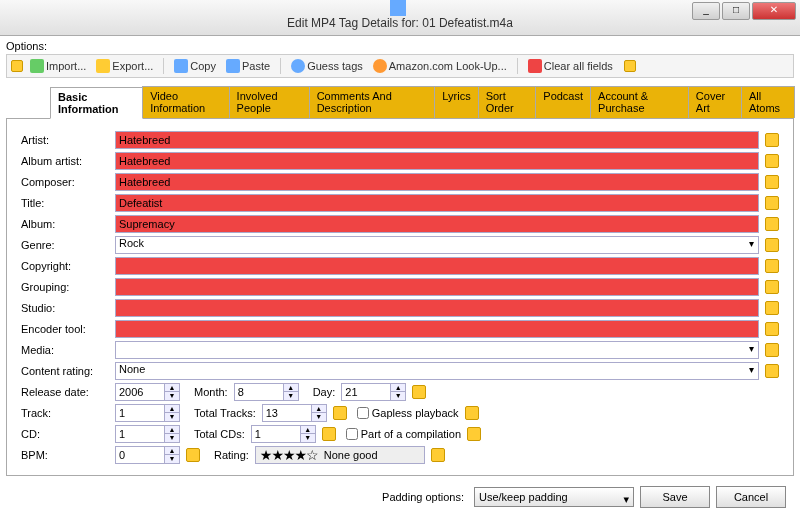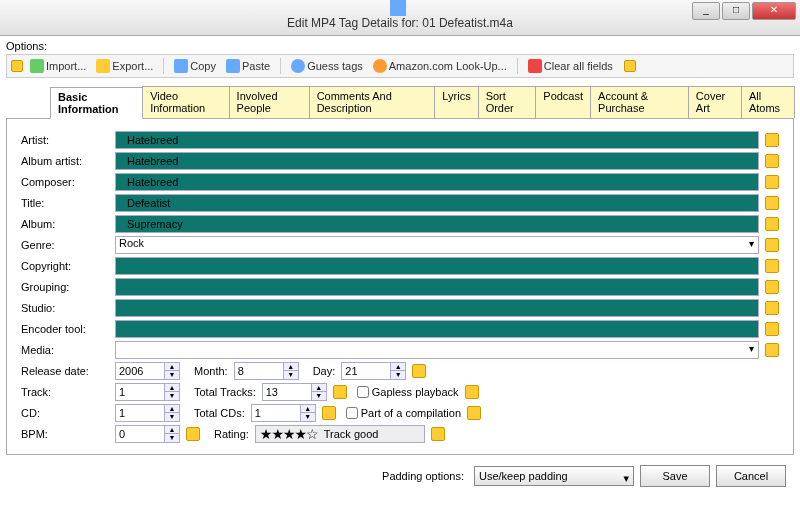--- a/index.html
+++ b/index.html
@@ -12,26 +12,26 @@
 .winbtn.close { background: linear-gradient(#e77,#c33); color: #fff; width: 44px; }
 .content { padding: 2px 6px 6px 6px; }
 .options-label { font-weight: normal; padding: 2px 0; }
 .toolbar { border: 1px solid #ccc; background: #f5f5f5; padding: 3px 4px; display: flex; align-items: center; gap: 4px; }
 .tbtn { display: flex; align-items: center; gap: 2px; padding: 1px 3px; color: #333; cursor: default; }
 .sep { width: 1px; height: 16px; background: #ccc; margin: 0 3px; }
 .ico { width: 14px; height: 14px; display: inline-block; border-radius: 2px; }
 .ico.green{background:#6c6;} .ico.yellow{background:#fc3;} .ico.blue{background:#6af;} .ico.help{background:#6af;border-radius:50%;} .ico.bp{background:#6c6;border-radius:50%;} .ico.az{background:#f93;border-radius:50%;} .ico.red{background:#e44;position:relative;}
 .ico.sm{width:12px;height:12px;background:#fc3;border:1px solid #c90;}
 .tabs { display: flex; margin-top: 8px; border-bottom: 1px solid #aaa; padding-left: 44px; }
-.tab { border: 1px solid #aaa; border-bottom: none; padding: 3px 7px; background: #fef9c3; margin-right: -1px; cursor: default; font-size: 11px; }
+.tab { border: 1px solid #aaa; border-bottom: none; padding: 3px 7px; background: #eab308; margin-right: -1px; cursor: default; font-size: 11px; }
 .tab.active { background: #fff; font-weight: bold; border-bottom: 1px solid #fff; position: relative; top: 1px; }
 .form { border: 1px solid #aaa; border-top: none; padding: 12px 14px 8px 14px; }
 .row { display: flex; align-items: center; margin-bottom: 3px; }
 .lbl { width: 94px; font-size: 11px; }
-.txt { flex: 1; height: 18px; border: 1px solid #aac; background: #0f766e; padding: 0 11px; font-size: 11px; }
+.txt { flex: 1; height: 18px; border: 1px solid #aac; background: #ef4444; padding: 0 3px; font-size: 11px; }
 .sel { flex: 1; height: 18px; border: 1px solid #aac; background: #fff; padding: 0 3px; font-size: 11px; position: relative; }
 .sel:after { content: "▾"; position: absolute; right: 4px; top: 1px; font-size: 10px; }
 .helpico { width: 14px; height: 14px; background: #fc3; border: 1px solid #c90; margin-left: 6px; border-radius: 2px; }
 .spin { display: flex; align-items: center; }
 .spin input { width: 50px; height: 18px; border: 1px solid #aac; padding: 0 3px; font-size: 11px; }
 .spinbtns { display: flex; flex-direction: column; border: 1px solid #aac; border-left: none; }
 .spinbtns span { width: 14px; height: 8px; font-size: 7px; text-align: center; line-height: 7px; background: #eef; border-bottom: 1px solid #aac; }
 .spinbtns span:last-child { border-bottom: none; }
 .inline-lbl { margin: 0 6px 0 14px; }
 .chk { display: flex; align-items: center; gap: 3px; margin-left: 10px; }
@@ -159,20 +159,25 @@
     <div class="row">
         <span class="lbl">Encoder tool:</span>
         <input class="txt" style="">
         <span class="helpico"></span>
       </div>
     <div class="row">
         <span class="lbl">Media:</span>
         <div class="sel"></div>
         <span class="helpico"></span>
       </div>
+    <div class="row">
+        <span class="lbl">Content rating:</span>
+        <div class="sel">None</div>
+        <span class="helpico"></span>
+      </div>
 
     <div class="row">
       <span class="lbl">Release date:</span>
       <div class="spin">
           <input value="2006" style="">
           <div class="spinbtns">
             <span>▲</span>
             <span>▼</span>
           </div>
         </div>
@@ -249,21 +254,21 @@
       <span class="lbl">BPM:</span>
       <div class="spin">
           <input value="0" style="">
           <div class="spinbtns">
             <span>▲</span>
             <span>▼</span>
           </div>
         </div>
       <span class="helpico" style="margin-left:6px"></span>
       <span class="inline-lbl">Rating:</span>
-      <div class="rating"><span class="stars">★★★★☆</span>&nbsp;&nbsp;<span>Track good</span></div>
+      <div class="rating"><span class="stars">★★★★☆</span>&nbsp;&nbsp;<span>None good</span></div>
       <span class="helpico"></span>
     </div>
   </div>
 
   <div class="footer">
     <span class="lbl2">Padding options:</span>
     <div class="combo">Use/keep padding</div>
     <button class="btn">Save</button>
     <button class="btn">Cancel</button>
   </div>

